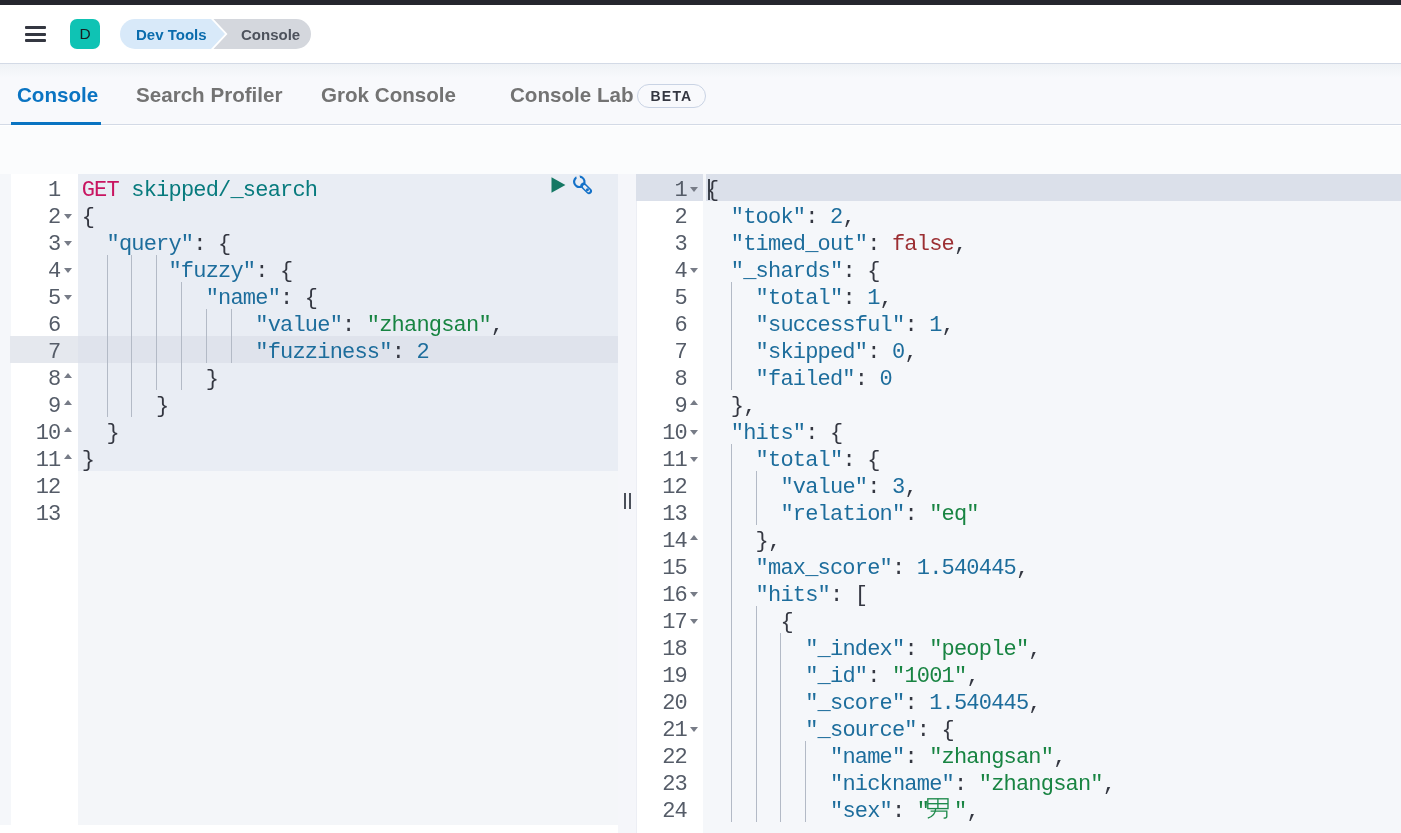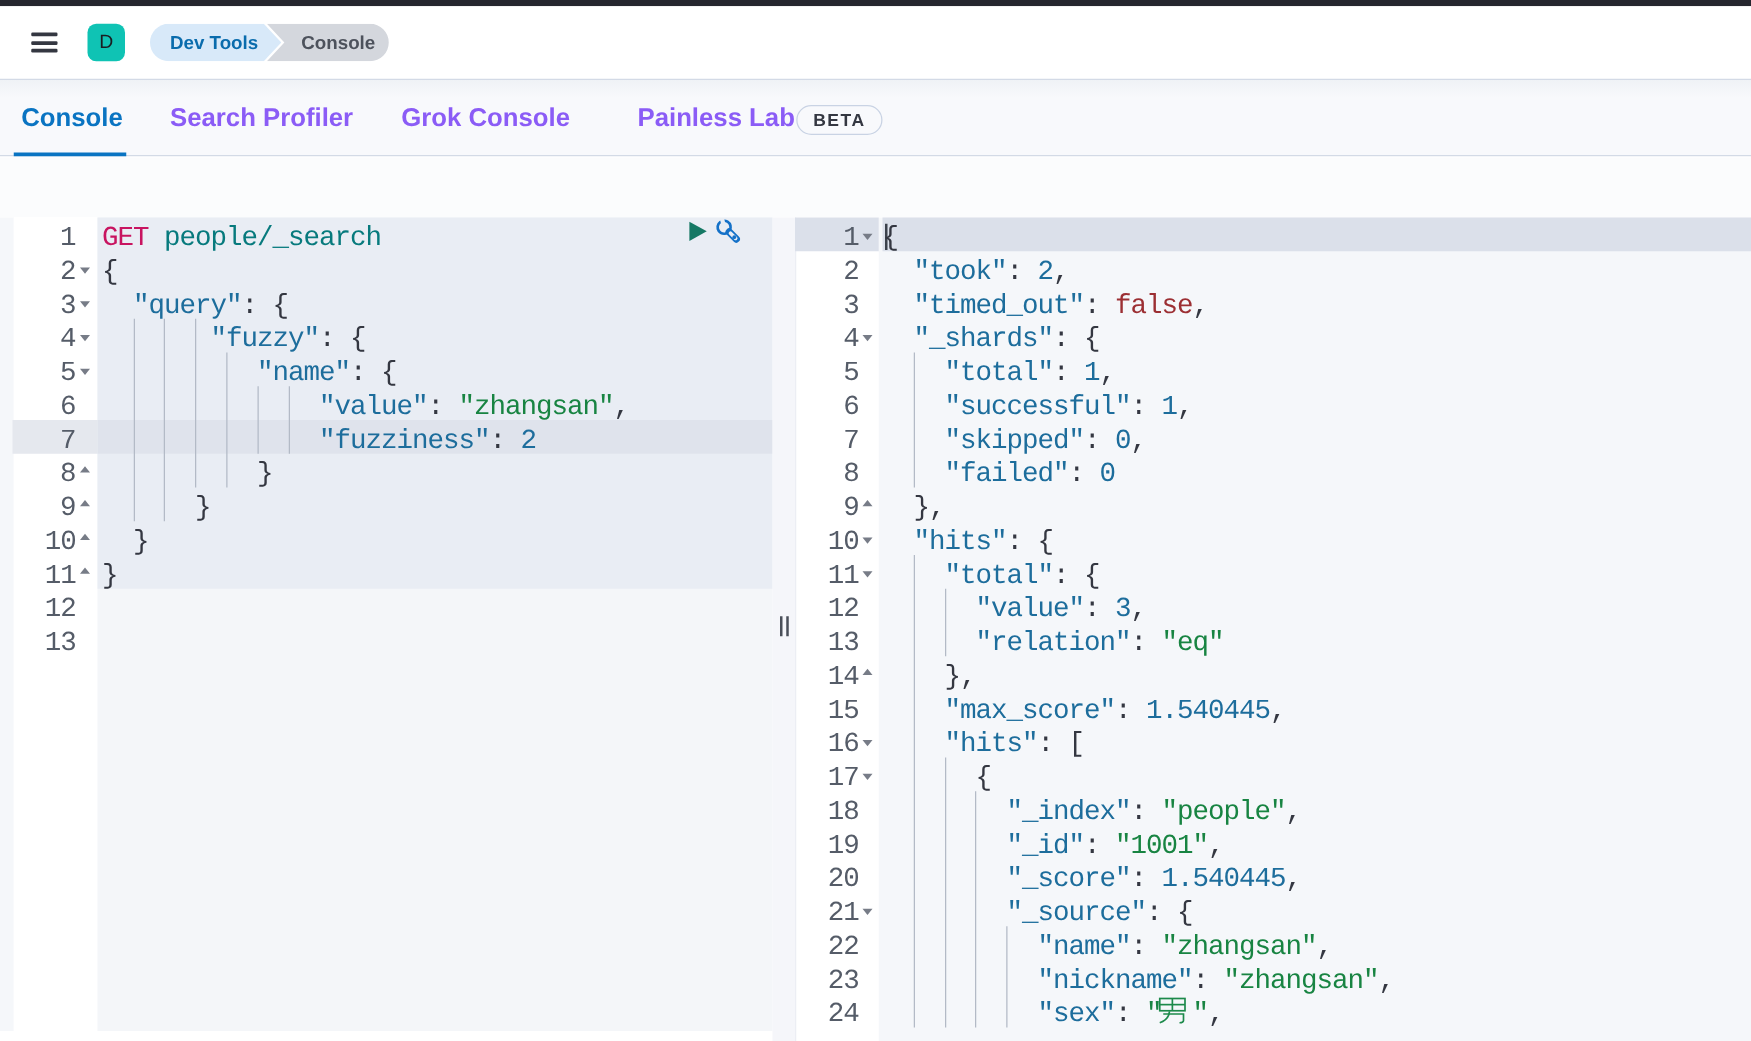--- a/index.html
+++ b/index.html
@@ -8,21 +8,21 @@
   .abs{position:absolute;}
   
   #topstrip{left:0;top:0;width:1401px;height:5px;background:#25262e;}
   
   #header{left:0;top:5px;width:1401px;height:59px;background:#fff;border-bottom:1px solid #d3dae6;box-sizing:border-box;}
   .hambar{position:absolute;left:25px;width:21px;height:3px;background:#343741;border-radius:1px;}
   #dicon{left:70px;top:19px;width:30px;height:30px;border-radius:7px;background:#0fc3b4;
          color:#1a1c21;font-size:15.5px;font-weight:400;text-align:center;line-height:30px;}
   
   #tabzone{left:0;top:64px;width:1401px;height:61px;background:linear-gradient(#eff2f6,#f8f9fc 14px);border-bottom:1px solid #d3dae6;box-sizing:border-box;}
-  .tab{position:absolute;top:82.5px;font-size:20.6px;font-weight:700;color:#8b5cf6;white-space:nowrap;}
+  .tab{position:absolute;top:82.5px;font-size:20.6px;font-weight:700;color:#737373;white-space:nowrap;}
   #tab1{color:#0a74c2;}
   #tabline{left:11px;top:122px;width:90px;height:3px;background:#0a74c2;}
   #beta{left:637px;top:84px;width:67px;height:22px;border:1px solid #c9d3e4;border-radius:12px;
         font-size:14px;font-weight:700;color:#343741;text-align:center;line-height:22px;letter-spacing:1.2px;}
   
   #menurow{left:0;top:126px;width:1401px;height:48px;background:#fbfcfd;}
   .mi{position:absolute;top:145px;font-size:15.5px;font-weight:700;color:#343741;margin-top:32px;}
   
   #edzone{left:0;top:174px;width:1401px;height:659px;background:#fff;}
   #lmargin{left:0;top:174px;width:11px;height:651px;background:#f5f7fa;}
@@ -62,21 +62,21 @@
   <svg class="abs" style="left:120px;top:19px" width="195" height="30" viewBox="0 0 195 30">
     <path d="M15 0 H91 L105 15 L91 30 H15 A15 15 0 0 1 15 0 Z" fill="#d8e9f9"></path>
     <path d="M93.5 0 H176 A15 15 0 0 1 176 30 H93.5 L107.5 15 Z" fill="#d4d7dd"></path>
     <text x="16" y="20.5" font-size="15px" font-weight="700" fill="#0a6cad">Dev Tools</text>
     <text x="121" y="20.5" font-size="15px" font-weight="700" fill="#4d525c">Console</text>
   </svg>
 <div class="abs" id="tabzone"></div>
   <div class="tab" id="tab1" style="left:17px">Console</div>
   <div class="tab" style="left:136px">Search Profiler</div>
   <div class="tab" style="left:321px">Grok Console</div>
-  <div class="tab" style="left:510px">Painless Lab</div>
+  <div class="tab" style="left:510px">Console Lab</div>
   <div class="abs" id="beta">BETA</div>
 <div class="abs" id="tabline"></div>
 <div class="abs" id="menurow"></div>
   <div class="mi" style="left:17px">History</div>
   <div class="mi" style="left:95px">History</div>
   <div class="mi" style="left:183px">Help</div>
 <div class="abs" id="edzone"></div>
   <div class="abs" id="lmargin"></div>
   <div class="abs" id="lgut"></div>
   <div class="abs" id="lcodebg"></div>
@@ -156,21 +156,21 @@
   <div class="fw fwd" style="left:689.5px;top:186.5px"></div>
   <div class="fw fwd" style="left:689.5px;top:267.5px"></div>
   <div class="fw fwu" style="left:689.5px;top:399.5px"></div>
   <div class="fw fwd" style="left:689.5px;top:429.5px"></div>
   <div class="fw fwd" style="left:689.5px;top:456.5px"></div>
   <div class="fw fwu" style="left:689.5px;top:534.5px"></div>
   <div class="fw fwd" style="left:689.5px;top:591.5px"></div>
   <div class="fw fwd" style="left:689.5px;top:618.5px"></div>
   <div class="fw fwd" style="left:689.5px;top:726.5px"></div>
 
-  <pre class="code" style="left:81.7px;top:174px"><span class="m">GET</span> <span class="u">people/_search</span>
+  <pre class="code" style="left:81.7px;top:174px"><span class="m">GET</span> <span class="u">skipped/_search</span>
 {
   <span class="k">"query"</span>: {
        <span class="k">"fuzzy"</span>: {
           <span class="k">"name"</span>: {
               <span class="k">"value"</span>: <span class="s">"zhangsan"</span>,
               <span class="k">"fuzziness"</span>: <span class="n">2</span>
           }
       }
   }
 }</pre>

